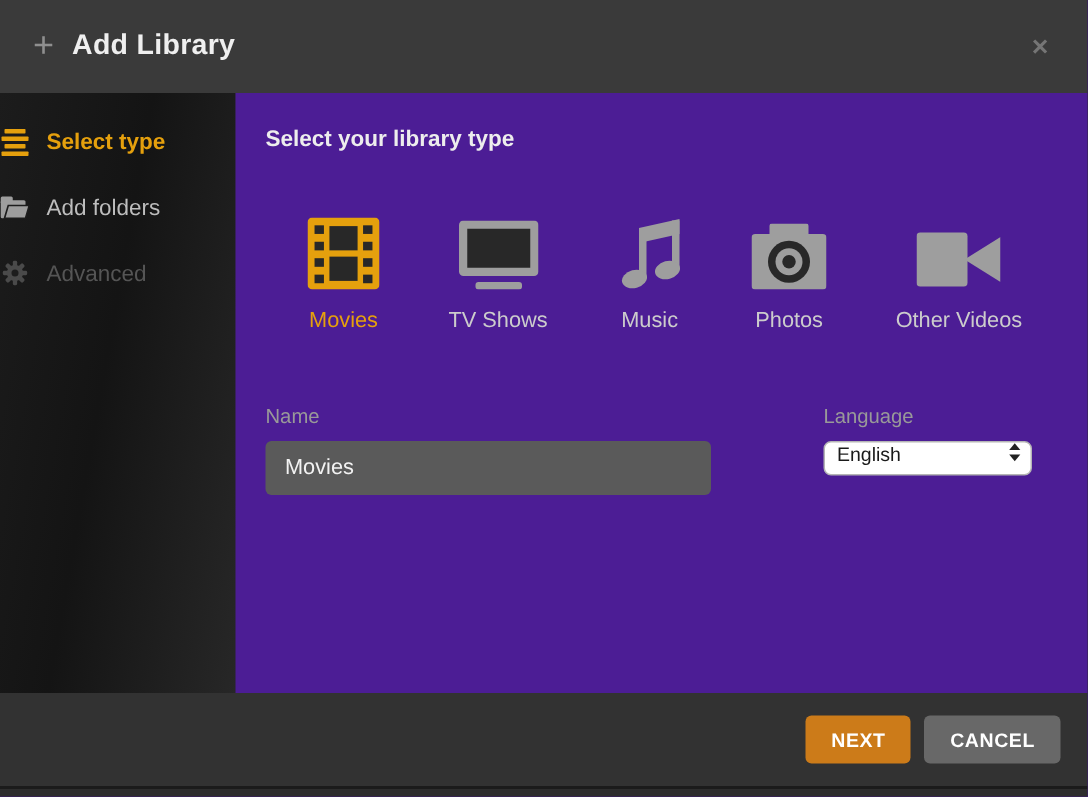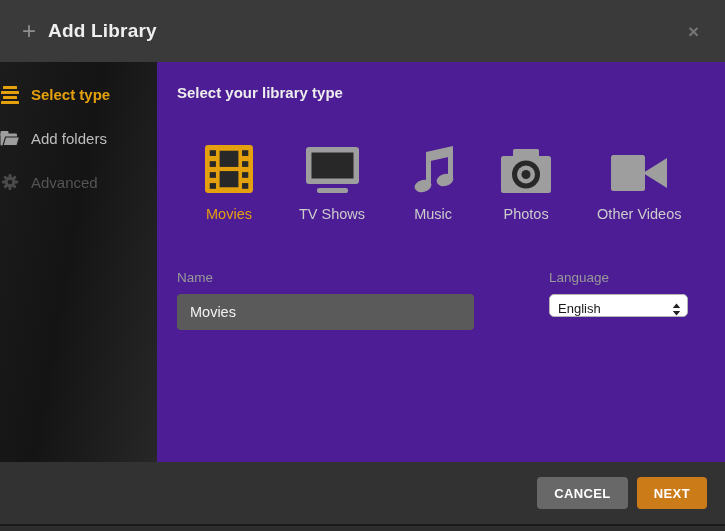--- a/index.html
+++ b/index.html
@@ -54,21 +54,21 @@
   .field-label { color: #999999; font-size: 13.5px; margin-bottom: 9px; }
   .name-field input {
     width: 297px; height: 36px; background: #5a5a5a; border: none; border-radius: 4px;
     color: #f2f2f2; font-size: 14.5px; padding: 0 13px; outline: none;
     font-family: "Liberation Sans", sans-serif;
   }
   .lang-field { margin-left: 27px; }
   .select-box {
     width: 139px; height: 23px; background: #ffffff; border-radius: 5px;
     border: 1px solid #b5b5b5;
-    display: flex; align-items: flex-end; padding: 0 4px 0 8px; cursor: pointer;
+    display: flex; align-items: flex-start; padding: 0 4px 0 8px; cursor: pointer;
     box-shadow: inset 0 1px 0 rgba(255,255,255,.6);
   }
   .select-box .sel-text { color: #1a1a1a; font-size: 13px; flex: 1 1 auto; }
   .select-box .stepper { display: flex; flex-direction: column; align-items: center; gap: 1px; padding-right: 2px; }
 
   
   .footer {
     flex: 0 0 62px; background: #323232;
     display: flex; align-items: center; justify-content: flex-end;
     padding-right: 18px; gap: 9px;
@@ -238,19 +238,19 @@
               </svg>
             </span>
           </div>
         </div>
 
       </div>
     </div>
   </div>
 
   <div class="footer">
+    <button class="btn btn-next">NEXT</button>
     <button class="btn btn-cancel">CANCEL</button>
-    <button class="btn btn-next">NEXT</button>
   </div>
 
   <div class="bottom-strip"></div>
 
 </div>
 
 </body></html>

